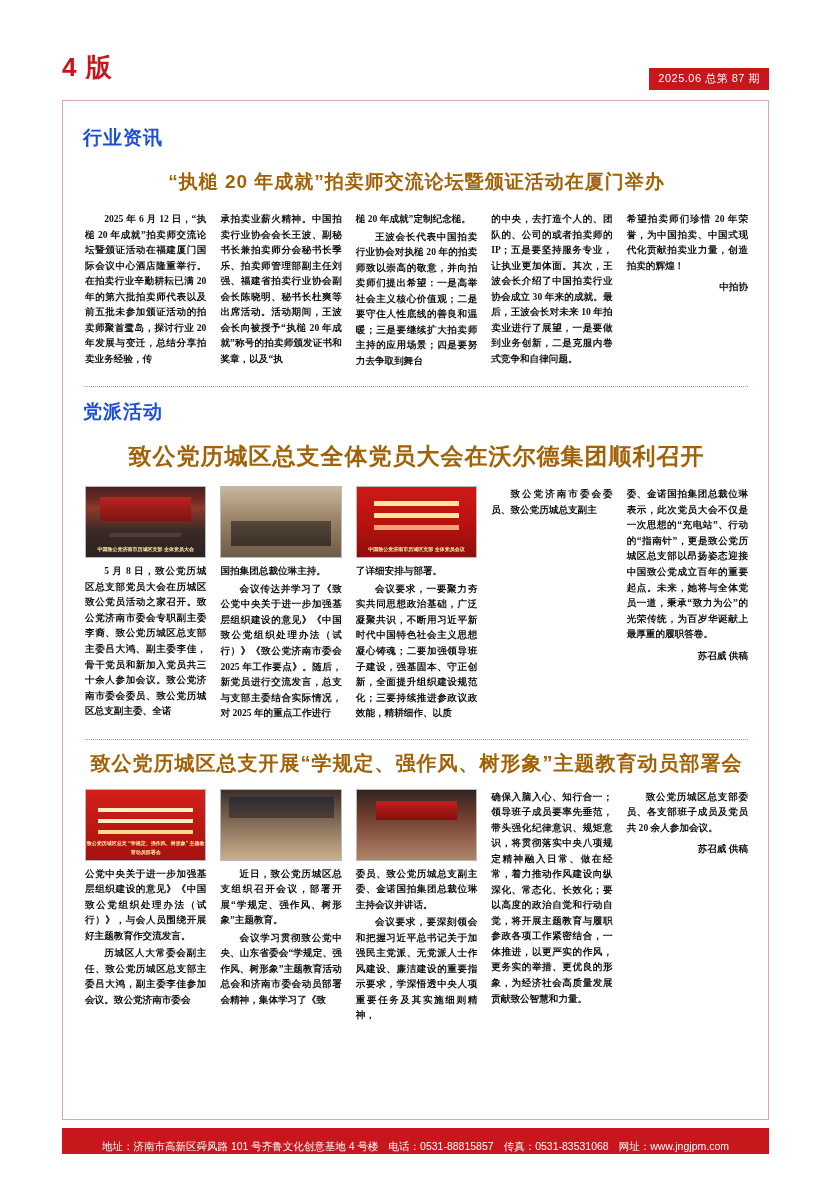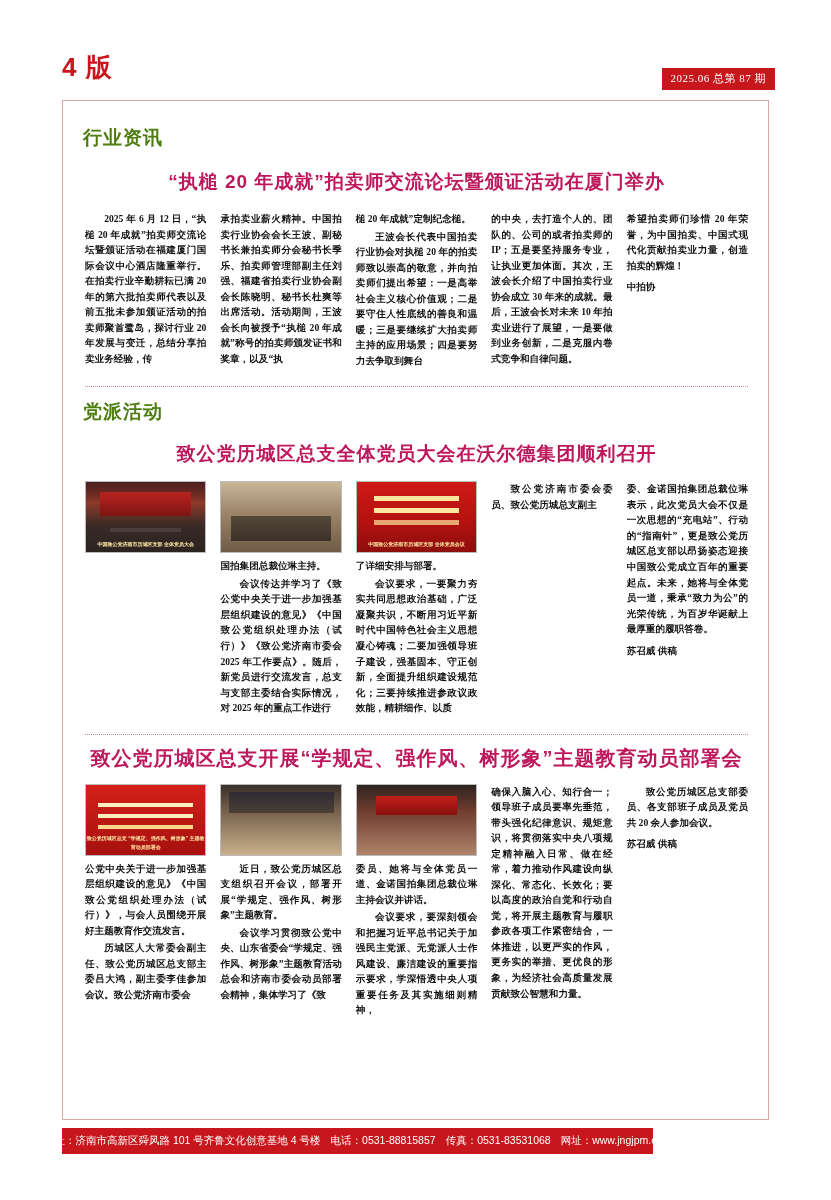--- a/index.html
+++ b/index.html
@@ -15,72 +15,72 @@
     position:absolute;inset:0;
     padding:4px;
   }
   .page-num{
     position:absolute;left:62px;top:50px;
     font-family:"Liberation Sans","DejaVu Sans",sans-serif;
     font-weight:bold;font-size:26px;color:#c8161d;
     letter-spacing:1px;
   }
   .issue-tag{
-    position:absolute;right:56px;top:68px;
+    position:absolute;right:62px;top:68px;
     background:#c8161d;color:#ffffff;
-    font-family:Liberation Serif, serif;
+    font-family:Liberation Sans, sans-serif;
     font-size:11px;padding:3px 9px 4px 9px;
     letter-spacing:.5px;
   }
   
   .frame{
     position:absolute;left:62px;top:100px;
     width:707px;height:1020px;
     border:1px solid #d9a9a9;
     box-sizing:border-box;
   }
   .inner{
     position:absolute;left:14px;top:12px;width:679px;
   }
   
   .section-label{
     font-family:"Liberation Sans","DejaVu Sans",sans-serif;
-    font-weight:bold;font-size:19px;color:#4d7c0f;
+    font-weight:bold;font-size:19px;color:#1d4ed8;
     margin:12px 0 0 6px;
     letter-spacing:1px;
   }
   .headline{
     text-align:center;
     font-family:"Liberation Sans","DejaVu Sans",sans-serif;
     font-weight:bold;
-    color:#be185d;
+    color:#a16207;
     letter-spacing:1px;
   }
   .headline.h1{font-size:19px;margin:18px 0 16px 0;}
-  .headline.h2{font-size:19px;margin:16px 0 14px 0;}
+  .headline.h2{font-size:23px;margin:16px 0 14px 0;}
   .headline.h3{font-size:20px;margin:10px 0 12px 0;}
 
   .cols{
     display:flex;
     gap:14px;
     padding:0 8px;
     box-sizing:border-box;
   }
   .col{
     flex:1 1 0;
     font-size:9.6px;
     line-height:1.62;
     text-align:justify;
     color:#111;
     font-weight:bold;
   }
   .col p{margin:0 0 2px 0;text-indent:2em;}
   .col p.noindent{text-indent:0;}
   .sign{
-    text-align:left;
+    text-align:right;
     margin-top:6px;
     font-size:9.6px;
   }
   
   .photo{
     width:100%;
     height:72px;
     margin-bottom:5px;
     position:relative;
     overflow:hidden;
@@ -136,25 +136,25 @@
     content:"";position:absolute;left:16%;top:16%;width:68%;height:28%;
     background:linear-gradient(180deg,#c21f1a,#870f0d);
   }
   
   .divider{
     border:0;border-top:1px dotted #d08a8a;
     margin:16px 8px 0 8px;
   }
   
   .footer{
-    position:absolute;left:62px;top:1128px;width:591px;height:26px;
+    position:absolute;left:62px;top:1128px;width:707px;height:26px;
     background:#c8161d;color:#ffffff;
     font-family:"Liberation Sans","DejaVu Sans",sans-serif;
     font-size:10.5px;
-    display:flex;align-items:center;justify-content:center;
+    display:flex;align-items:flex-end;justify-content:center;
     gap:10px;
     box-sizing:border-box;
   }
   .footer span{white-space:nowrap;}
 </style>
 </head>
 <body>
 
 <div class="page">
 
@@ -191,20 +191,21 @@
 
       <div class="section-label">党派活动</div>
       <div class="headline h2">致公党历城区总支全体党员大会在沃尔德集团顺利召开</div>
 
       <div class="cols">
         <div class="col">
           <div class="photo ph-meeting">
               <div class="cap">中国致公党济南市历城区支部
 全体党员大会</div>
             </div>
+          <p>5 月 8 日，致公党历城区总支部党员大会在历城区致公党员活动之家召开。致公党济南市委会专职副主委李裔、致公党历城区总支部主委吕大鸿、副主委李佳，骨干党员和新加入党员共三十余人参加会议。致公党济南市委会委员、致公党历城区总支副主委、全诺</p>
         </div>
         <div class="col">
           <div class="photo ph-room"></div>
           <p class="noindent">国拍集团总裁位琳主持。</p>
           <p>会议传达并学习了《致公党中央关于进一步加强基层组织建设的意见》《中国致公党组织处理办法（试行）》《致公党济南市委会 2025 年工作要点》。随后，新党员进行交流发言，总支与支部主委结合实际情况，对 2025 年的重点工作进行</p>
         </div>
         <div class="col">
           <div class="photo ph-banner">
               <div class="cap">中国致公党济南市历城区支部
 全体党员会议</div>
@@ -235,21 +236,21 @@
           <p class="noindent">公党中央关于进一步加强基层组织建设的意见》《中国致公党组织处理办法（试行）》，与会人员围绕开展好主题教育作交流发言。</p>
           <p>历城区人大常委会副主任、致公党历城区总支部主委吕大鸿，副主委李佳参加会议。致公党济南市委会</p>
         </div>
         <div class="col">
           <div class="photo ph-table"></div>
           <p>近日，致公党历城区总支组织召开会议，部署开展“学规定、强作风、树形象”主题教育。</p>
           <p>会议学习贯彻致公党中央、山东省委会“学规定、强作风、树形象”主题教育活动总会和济南市委会动员部署会精神，集体学习了《致</p>
         </div>
         <div class="col">
           <div class="photo ph-stage"></div>
-          <p class="noindent">委员、她将与全体党员一道、金诺国拍集团总裁位琳主持会议并讲话。</p>
+          <p class="noindent">委员、致公党历城总支副主委、金诺国拍集团总裁位琳主持会议并讲话。</p>
           <p>会议要求，要深刻领会和把握习近平总书记关于加强民主党派、无党派人士作风建设、廉洁建设的重要指示要求，学深悟透中央人项重要任务及其实施细则精神，</p>
         </div>
         <div class="col">
           <p class="noindent">确保入脑入心、知行合一；领导班子成员要率先垂范，带头强化纪律意识、规矩意识，将贯彻落实中央八项规定精神融入日常、做在经常，着力推动作风建设向纵深化、常态化、长效化；要以高度的政治自觉和行动自觉，将开展主题教育与履职参政各项工作紧密结合，一体推进，以更严实的作风，更务实的举措、更优良的形象，为经济社会高质量发展贡献致公智慧和力量。</p>
         </div>
         <div class="col">
           <p>致公党历城区总支部委员、各支部班子成员及党员共 20 余人参加会议。</p>
           <div class="sign">苏召威 供稿</div>
         </div>
       </div>

